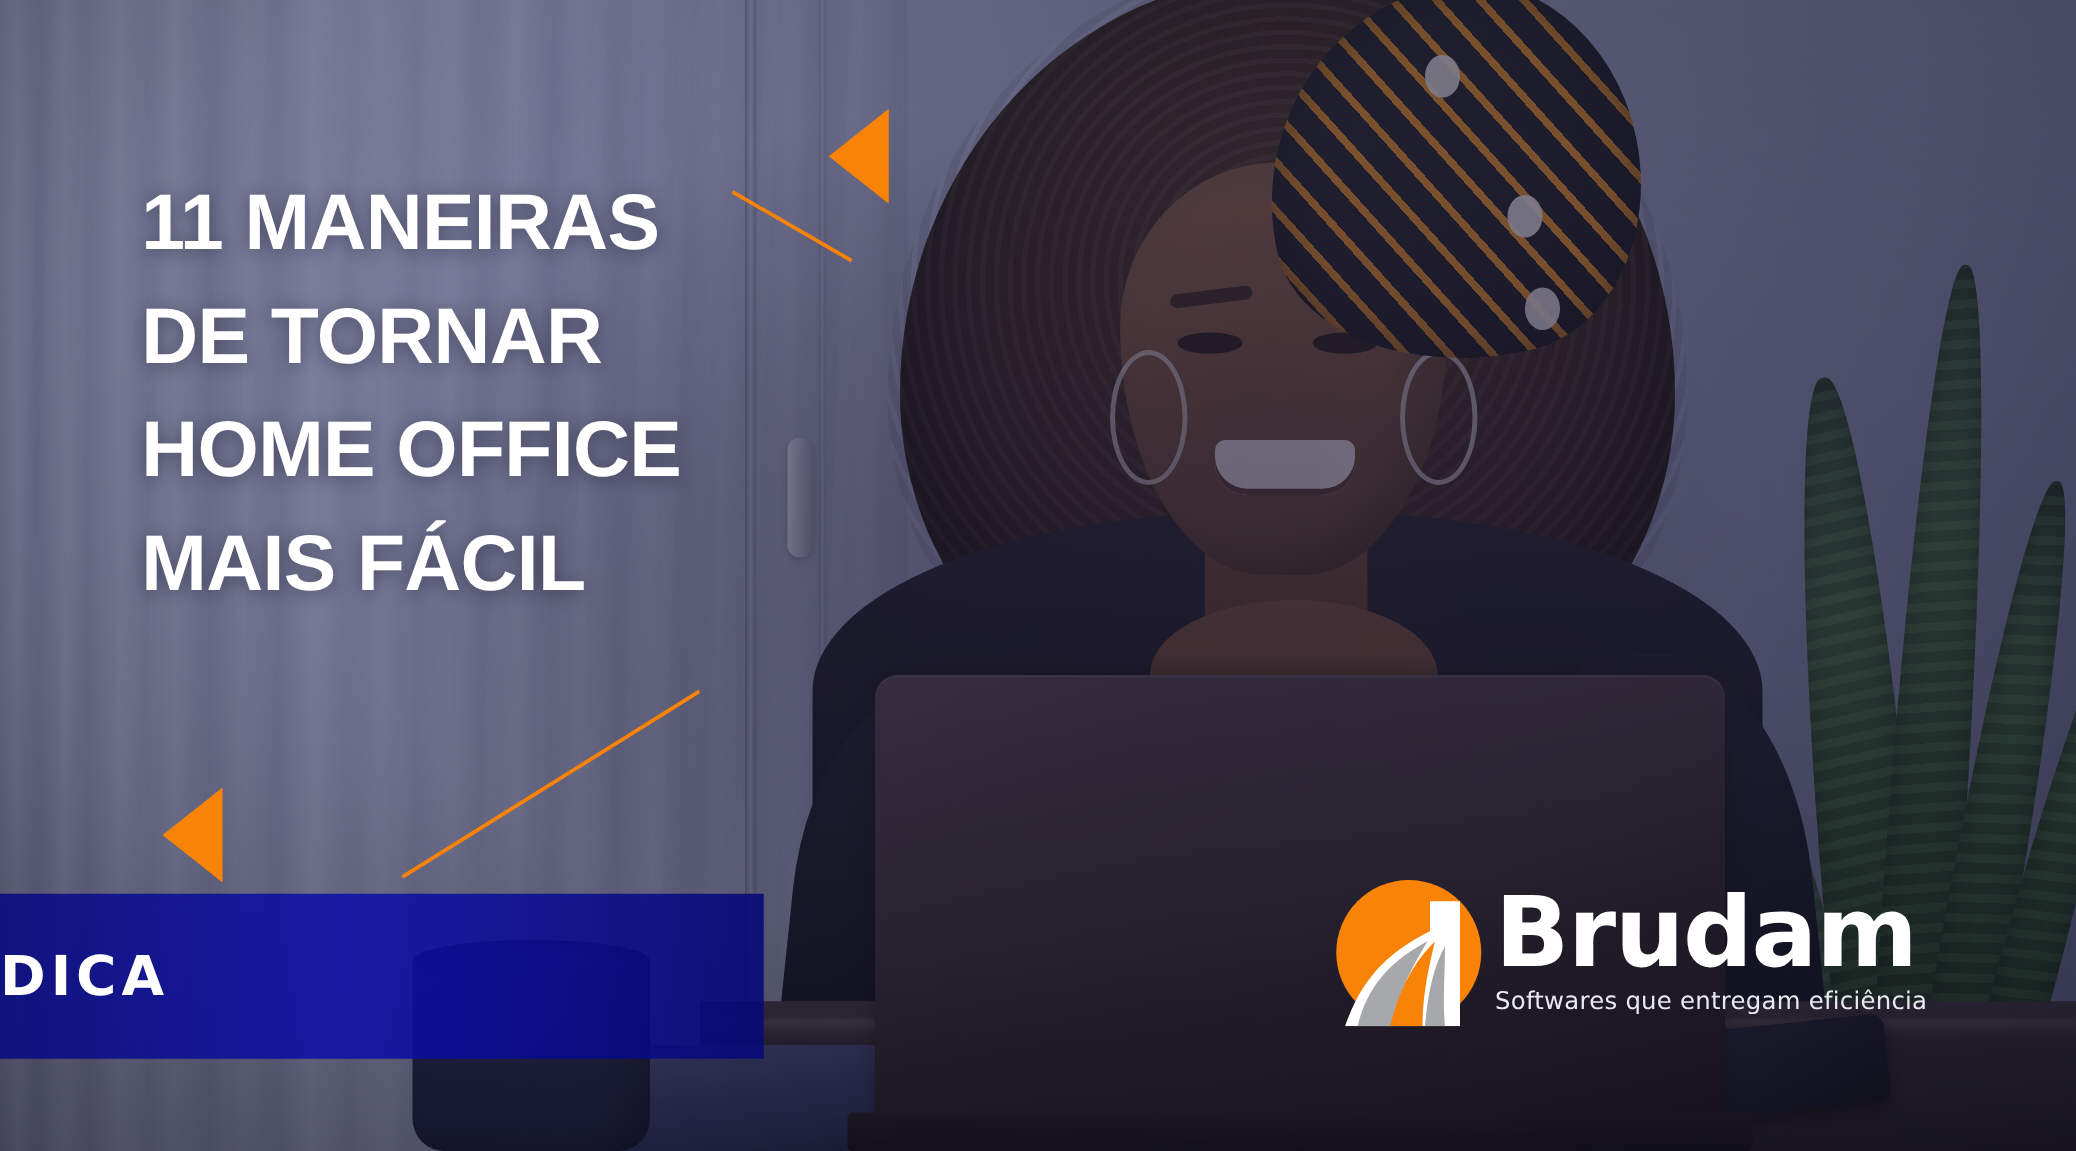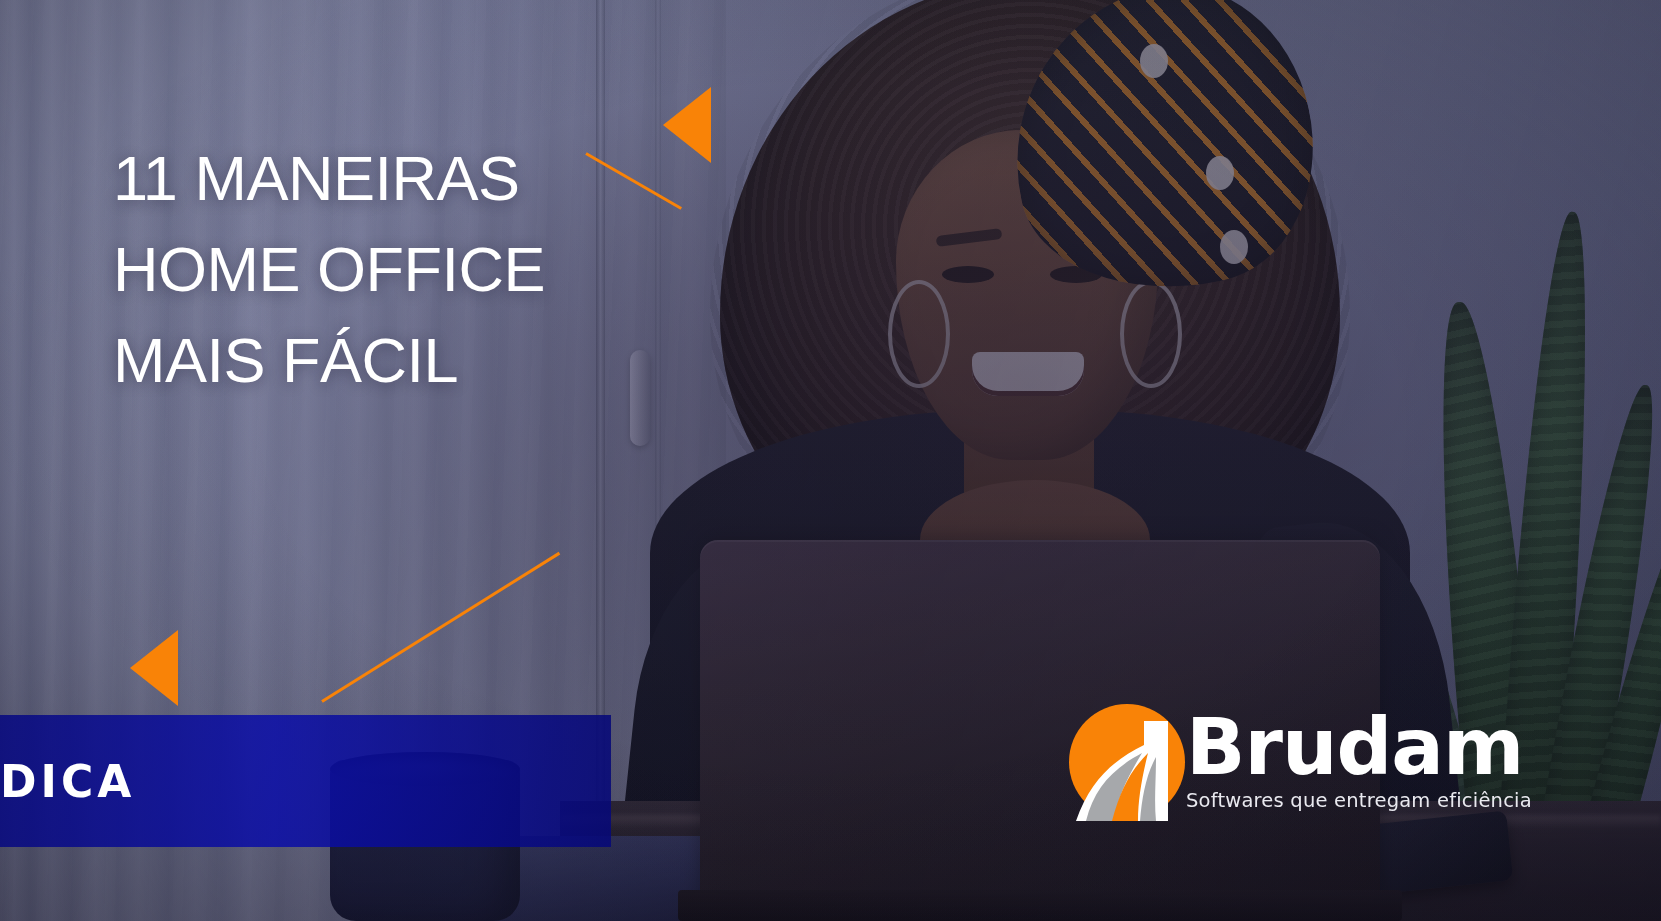--- a/index.html
+++ b/index.html
@@ -241,21 +241,21 @@
     background:radial-gradient(ellipse at 50% 46%, rgba(0,0,0,0) 48%, rgba(10,8,20,.34) 100%);
   }
 
   
   .headline {
     position:absolute; left:113px; top:133px;
     width:640px;
     color:#ffffff;
     font-size:63px;
     line-height:91px;
-    font-weight:normal;
+    font-weight:bold;
     letter-spacing:-0.5px;
     text-transform:uppercase;
     text-shadow:0 2px 14px rgba(20,18,40,.40);
   }
   .headline .hl { display:block; white-space:nowrap; }
 
   .tri {
     position:absolute; width:0; height:0;
     border-top:38px solid transparent;
     border-bottom:38px solid transparent;
@@ -277,21 +277,21 @@
     color:#ffffff;
     font-size:44px;
     font-weight:bold;
     letter-spacing:4px;
     font-family:"DejaVu Sans", sans-serif;
   }
 
   
   .logo { position:absolute; left:1068px; top:703px; display:flex; align-items:center; }
   .logo-mark { position:relative; width:118px; height:118px; flex:0 0 auto; }
-  .logo-word { }
+  .logo-word { margin-left:10px; }
   .logo-name {
     color:#ffffff; font-size:78px; font-weight:bold; line-height:0.92;
     letter-spacing:-1px; font-family:"DejaVu Sans", sans-serif;
   }
   .logo-tag {
     color:#e9e9ef; font-size:19.5px; letter-spacing:.2px; margin-top:5px;
     font-family:"DejaVu Sans", sans-serif;
   }
 </style>
 </head>
@@ -354,20 +354,21 @@
     <div class="vignette"></div>
   </div>
 
   <div class="tri tri-top"></div>
   <div class="accent-line line-top"></div>
   <div class="tri tri-bottom"></div>
   <div class="accent-line line-bottom"></div>
 
   <div class="headline">
     <span class="hl">11 MANEIRAS</span>
+    <span class="hl">DE TORNAR</span>
     <span class="hl">HOME OFFICE</span>
     <span class="hl">MAIS FÁCIL</span>
   </div>
 
   <div class="dica-badge">
     <span class="dica-text">DICA</span>
   </div>
 
   <div class="logo">
     <div class="logo-mark">

